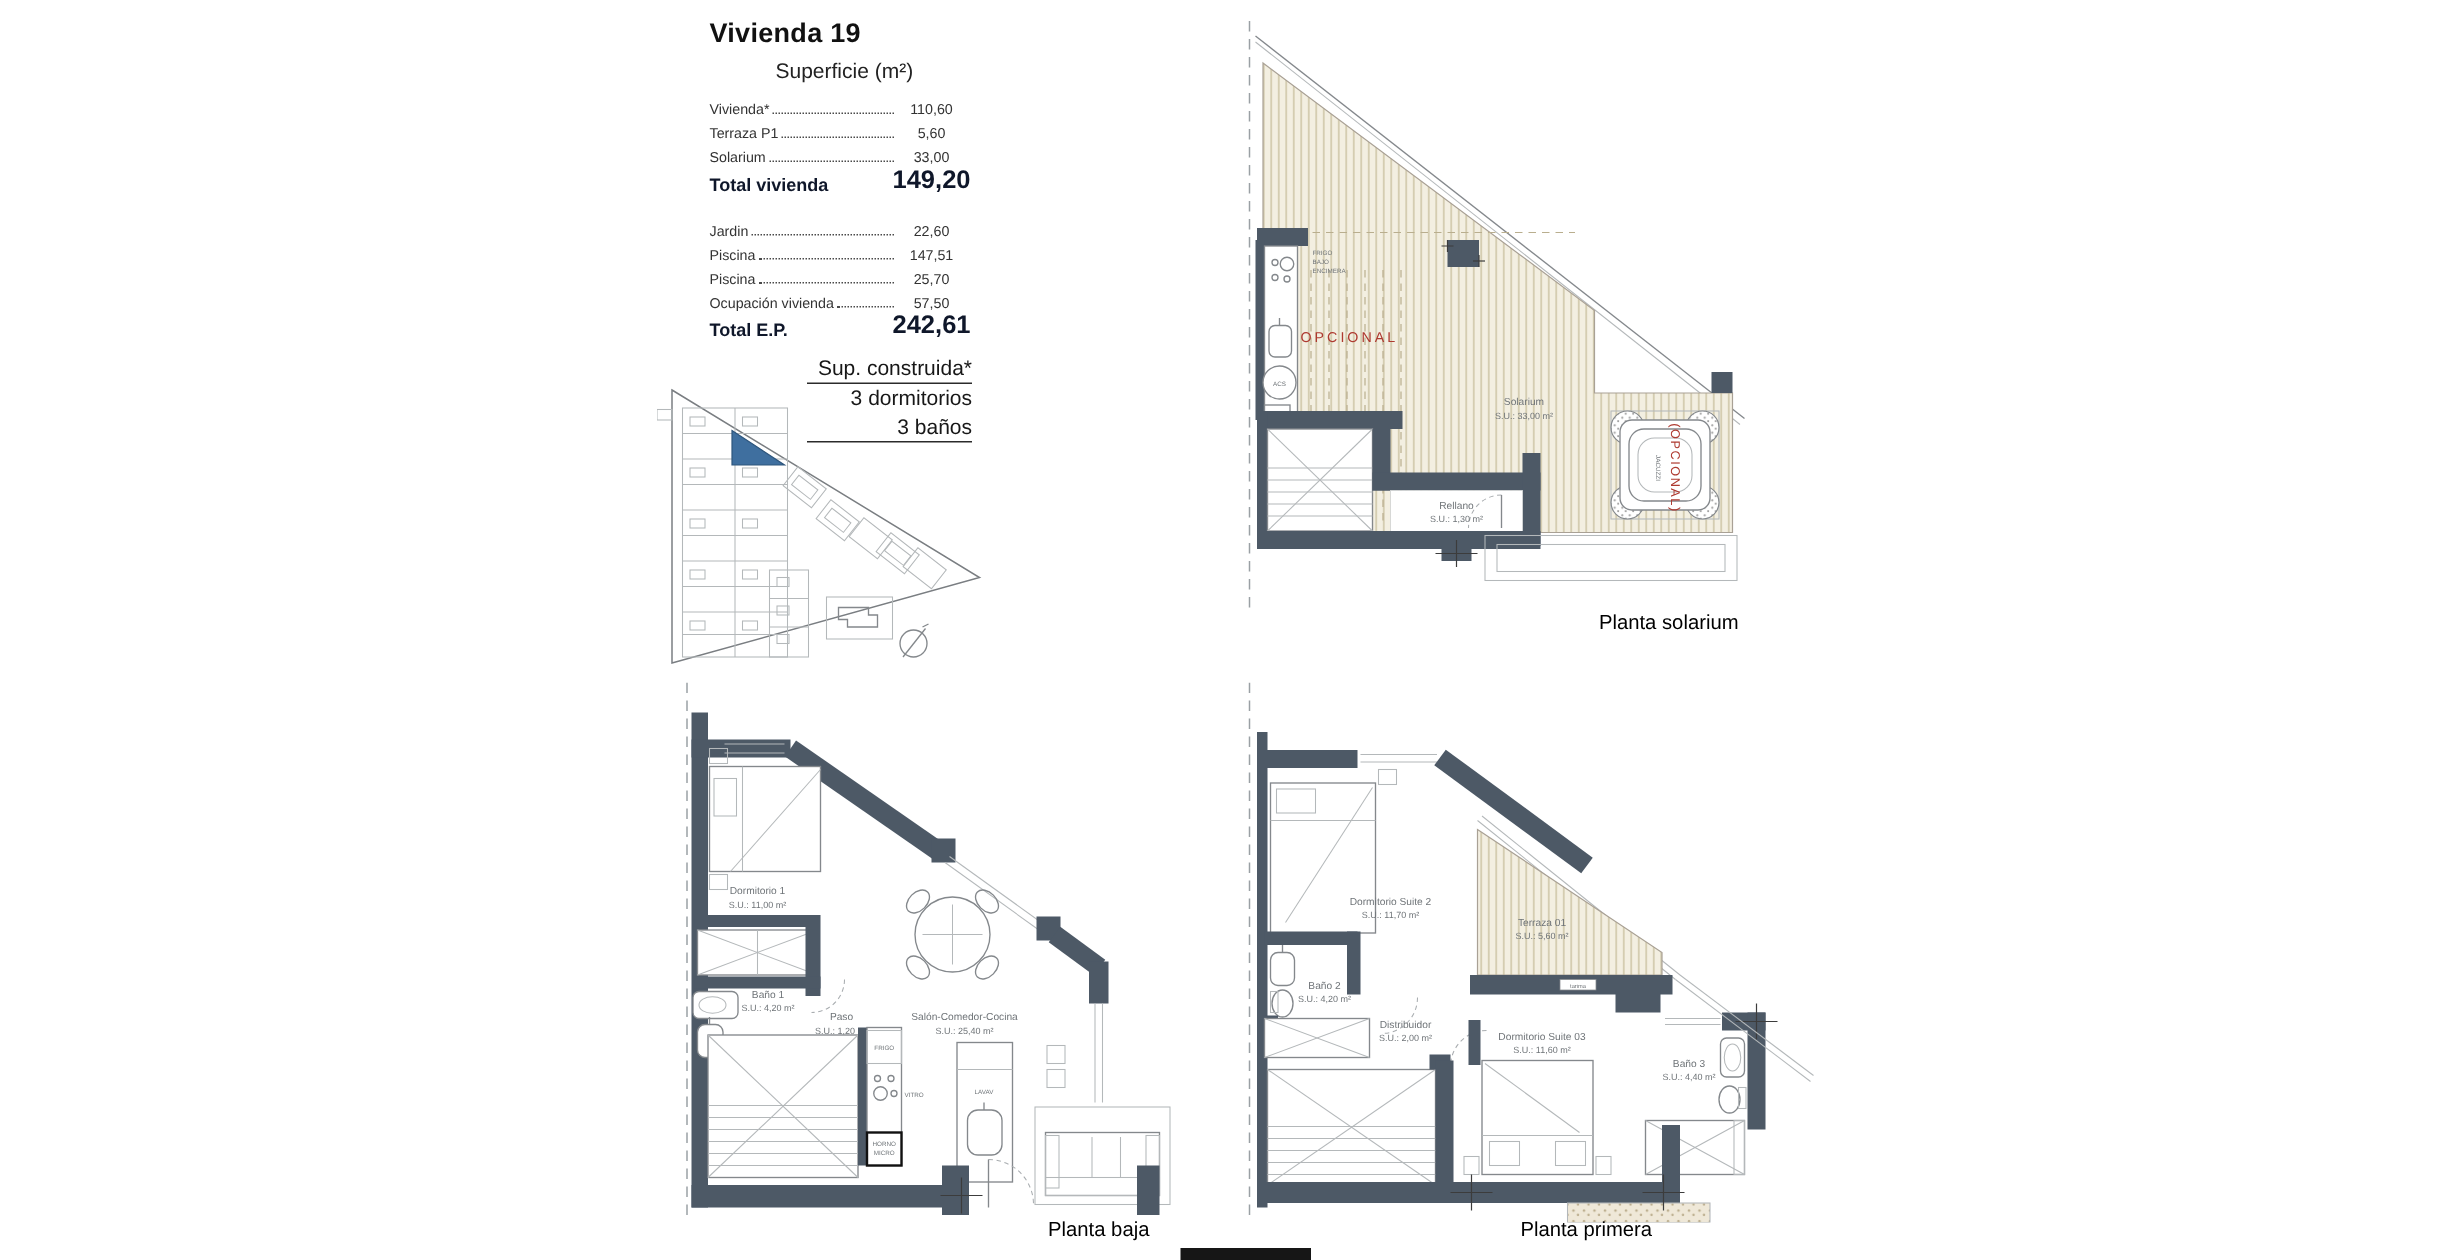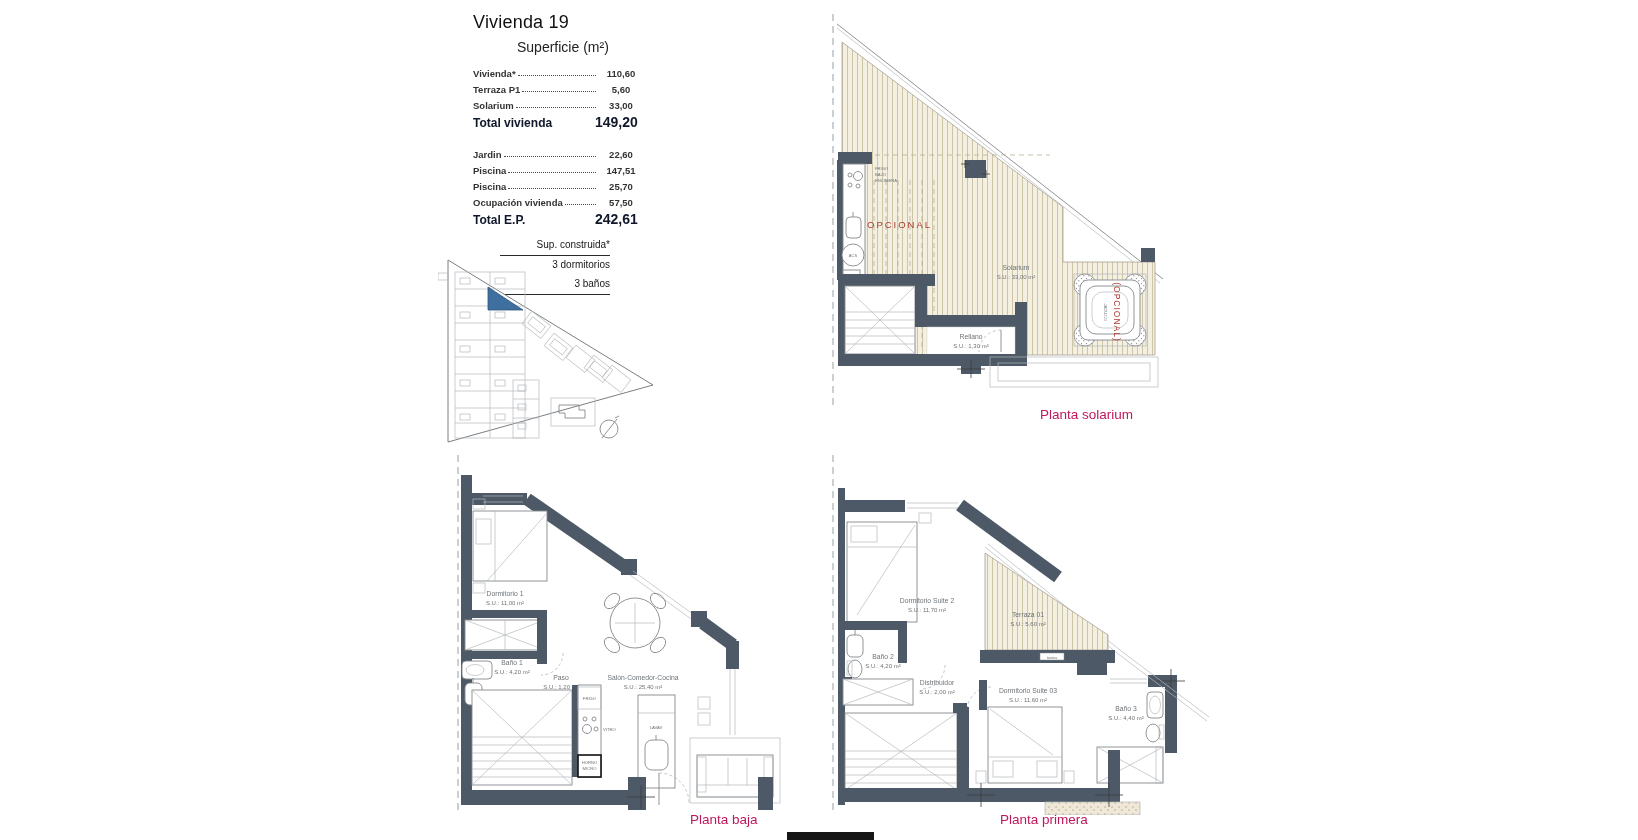--- a/index.html
+++ b/index.html
@@ -4,41 +4,41 @@
 <style>
   html,body{margin:0;padding:0;}
   body{
     width:1638px;height:840px;background:#ffffff;position:relative;overflow:hidden;
     font-family:"Liberation Sans", sans-serif;color:#1c1c1c;
   }
   .abs{position:absolute;}
 
   
   #header-info{left:473px;top:12px;width:200px;}
-  .hi-title{font-size:18px;font-weight:normal;letter-spacing:.2px;color:#111;}
+  .hi-title{font-size:18px;font-weight:bold;letter-spacing:.2px;color:#111;}
   .hi-sub{font-size:14px;margin-top:6px;color:#222;margin-left:44px;}
   .atable{margin-top:8px;width:170px;}
-  .arow{display:flex;align-items:flex-end;height:16px;font-size:9.5px;color:#333;font-weight:bold;}
+  .arow{display:flex;align-items:flex-end;height:16px;font-size:9.5px;color:#333;}
   .arow .lbl{white-space:nowrap;}
   .arow .leader{flex:1;border-bottom:1.5px dotted #4a4a4a;margin:0 3px 3px 2px;min-width:6px;}
   .arow .val{width:44px;text-align:center;}
   .trow{display:flex;align-items:flex-end;height:19px;font-size:12px;font-weight:bold;color:#0f172a;}
   .trow .lbl{white-space:nowrap;}
   .trow .sp{flex:1;}
-  .trow .val{width:48px;text-align:left;font-size:14px;}
+  .trow .val{width:48px;text-align:left;font-size:17px;}
   .blockgap{height:14px;}
 
   
-  #spec-block{left:500px;top:236px;width:110px;text-align:right;font-size:10px;color:#171717;}
+  #spec-block{left:538px;top:236px;width:110px;text-align:right;font-size:14px;color:#171717;}
   #spec-block .sline{padding:1px 0 2px 0;line-height:16px;}
   .ul-top{border-bottom:1.2px solid #2b2b2b;}
   .ul-bot{border-bottom:1.2px solid #2b2b2b;}
 
   
-  .plan-caption{font-size:13.5px;color:#be185d;text-align:left;}
+  .plan-caption{font-size:13.5px;color:#000000;text-align:center;}
   #cap-solarium{left:1040px;top:407px;width:145px;}
   #cap-baja{left:690px;top:812px;width:85px;}
   #cap-primera{left:1000px;top:812px;width:115px;}
 
   
   #scale-bar{left:787px;top:832px;width:87px;height:8px;background:#161616;}
 
   
   svg{display:block;}
   .w{fill:#4d5966;stroke:none;}                         

